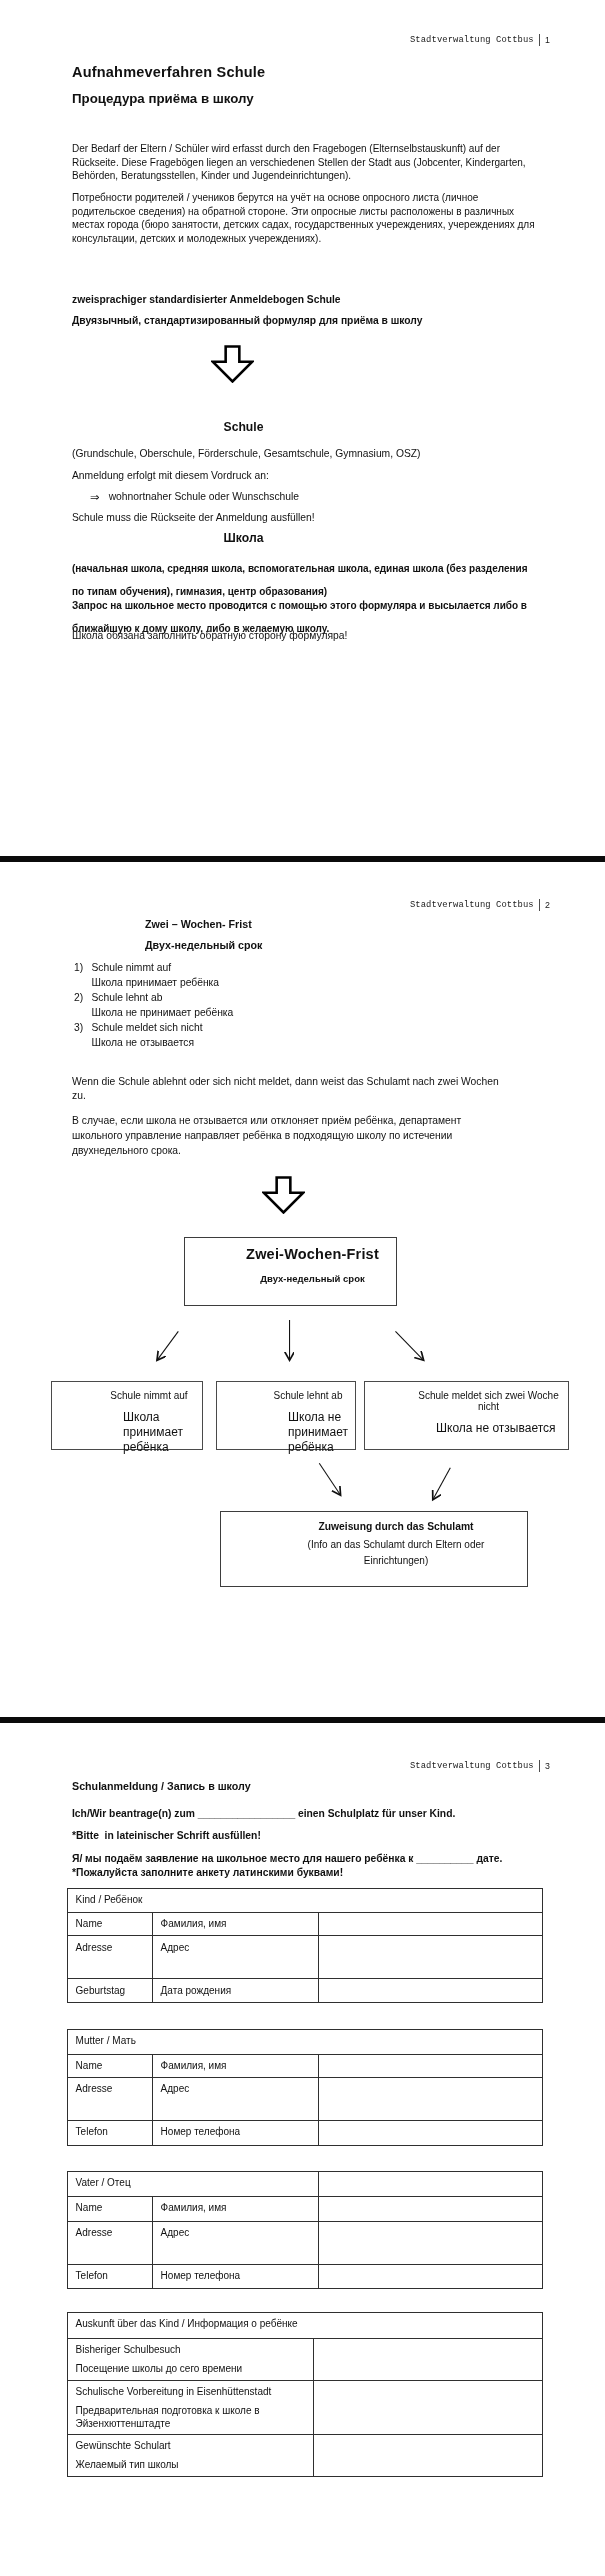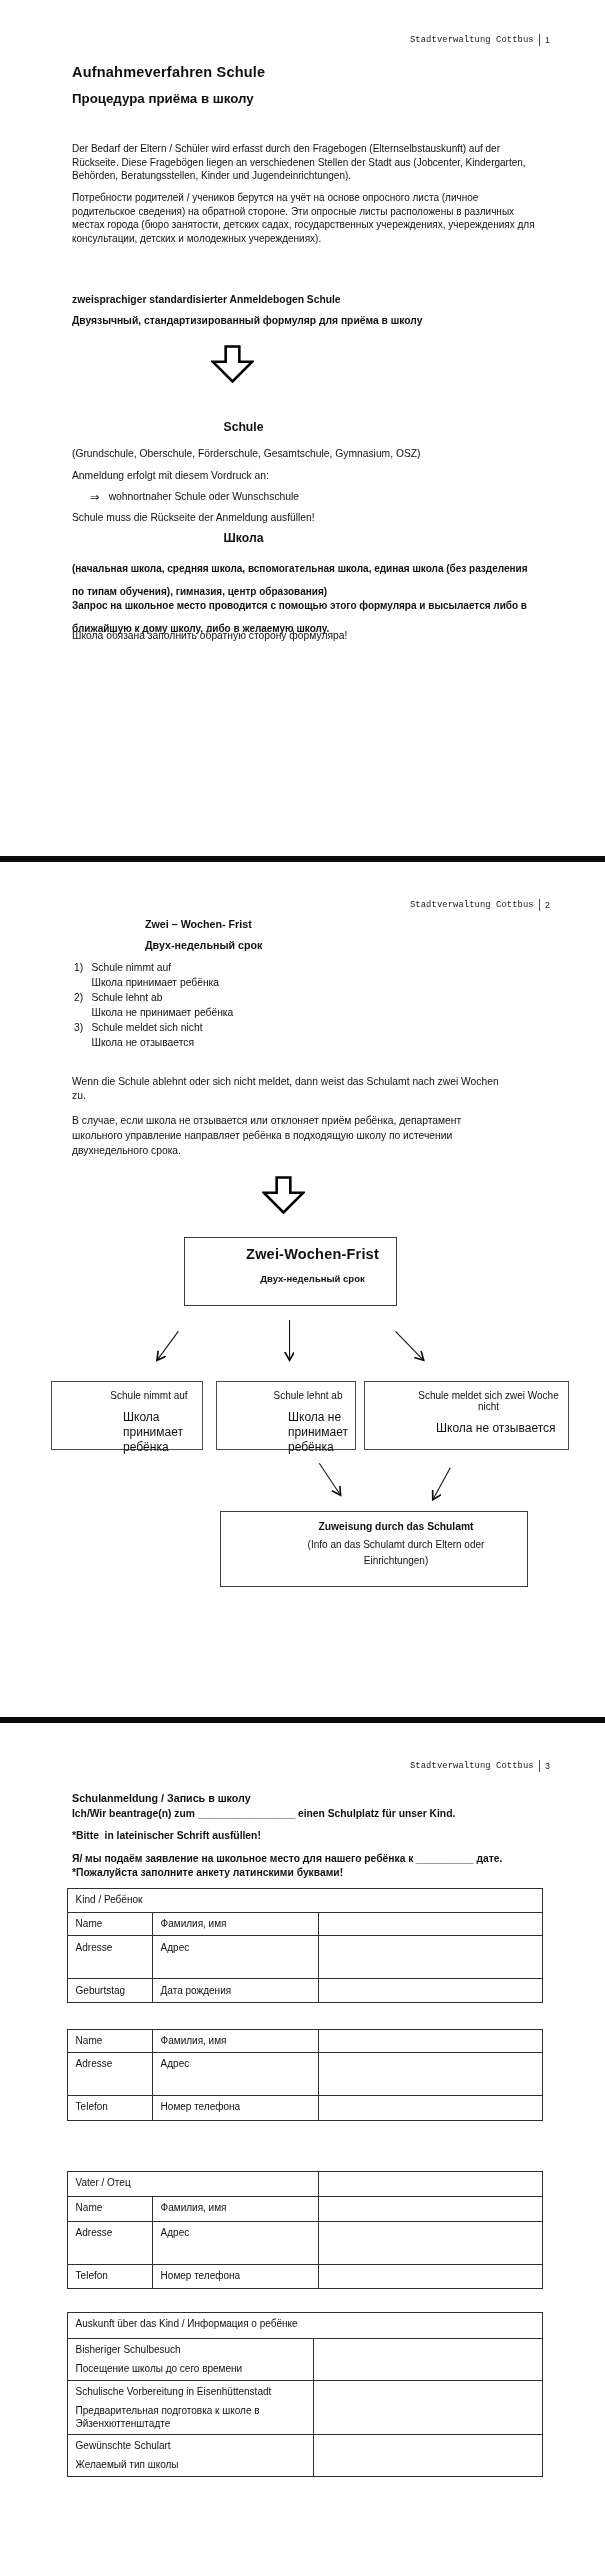--- a/index.html
+++ b/index.html
@@ -44,21 +44,21 @@
   .main-box .ru{margin-top:10.7px;text-align:center;font-size:9.5px;font-weight:bold;}
   .outcome{border-width:1.2px;border-color:#4a4a4a;}
   .outcome .ob-de{margin-top:7.6px;text-align:center;font-size:10px;}
   .outcome .ob-ru{margin-left:27px;margin-top:9.1px;font-size:12px;line-height:15.2px;}
   .result-box .rb-title{margin-top:9.1px;text-align:center;font-size:10.3px;font-weight:bold;}
   .result-box .rb-sub{margin:5.3px auto 0;width:206px;text-align:center;font-size:10px;line-height:15.2px;}
   svg.flow-arrows{position:absolute;left:0;}
 
   
   .p3-bold{font-size:10.3px;font-weight:bold;}
-  .p3-heading{font-size:10.7px;font-weight:bold;margin-top:12px;}
+  .p3-heading{font-size:10.7px;font-weight:bold;}
   table.form{position:absolute;left:67px;width:476px;border-collapse:collapse;table-layout:fixed;font-size:10px;}
   table.form td{border:1.2px solid #2f2f2f;vertical-align:top;padding:5.3px 0 0 7.6px;box-sizing:border-box;overflow:hidden;}
   table.form td.hd{font-size:10px;}
   table.form .dual .de{margin-bottom:6.9px;}
   table.form .dual .ru{line-height:13px;padding-right:6.1px;}
 </style>
 </head>
 <body>
 
 <div class="page page-1 p1">
@@ -230,20 +230,23 @@
   </tbody>
     </table>
 
   <table class="form" style="top:306px;">
     <colgroup>
         <col style="width:85px">
         <col style="width:166px">
         <col style="width:224px">
       </colgroup>
     <tbody>
+        <tr style="height:25px;">
+          <td class="hd" colspan="3">Mutter / Мать</td>
+        </tr>
     <tr style="height:23px;">
       <td>Name</td>
       <td>Фамилия, имя</td>
       <td></td>
     </tr>
     <tr style="height:43px;">
       <td>Adresse</td>
       <td>Адрес</td>
       <td></td>
     </tr>

